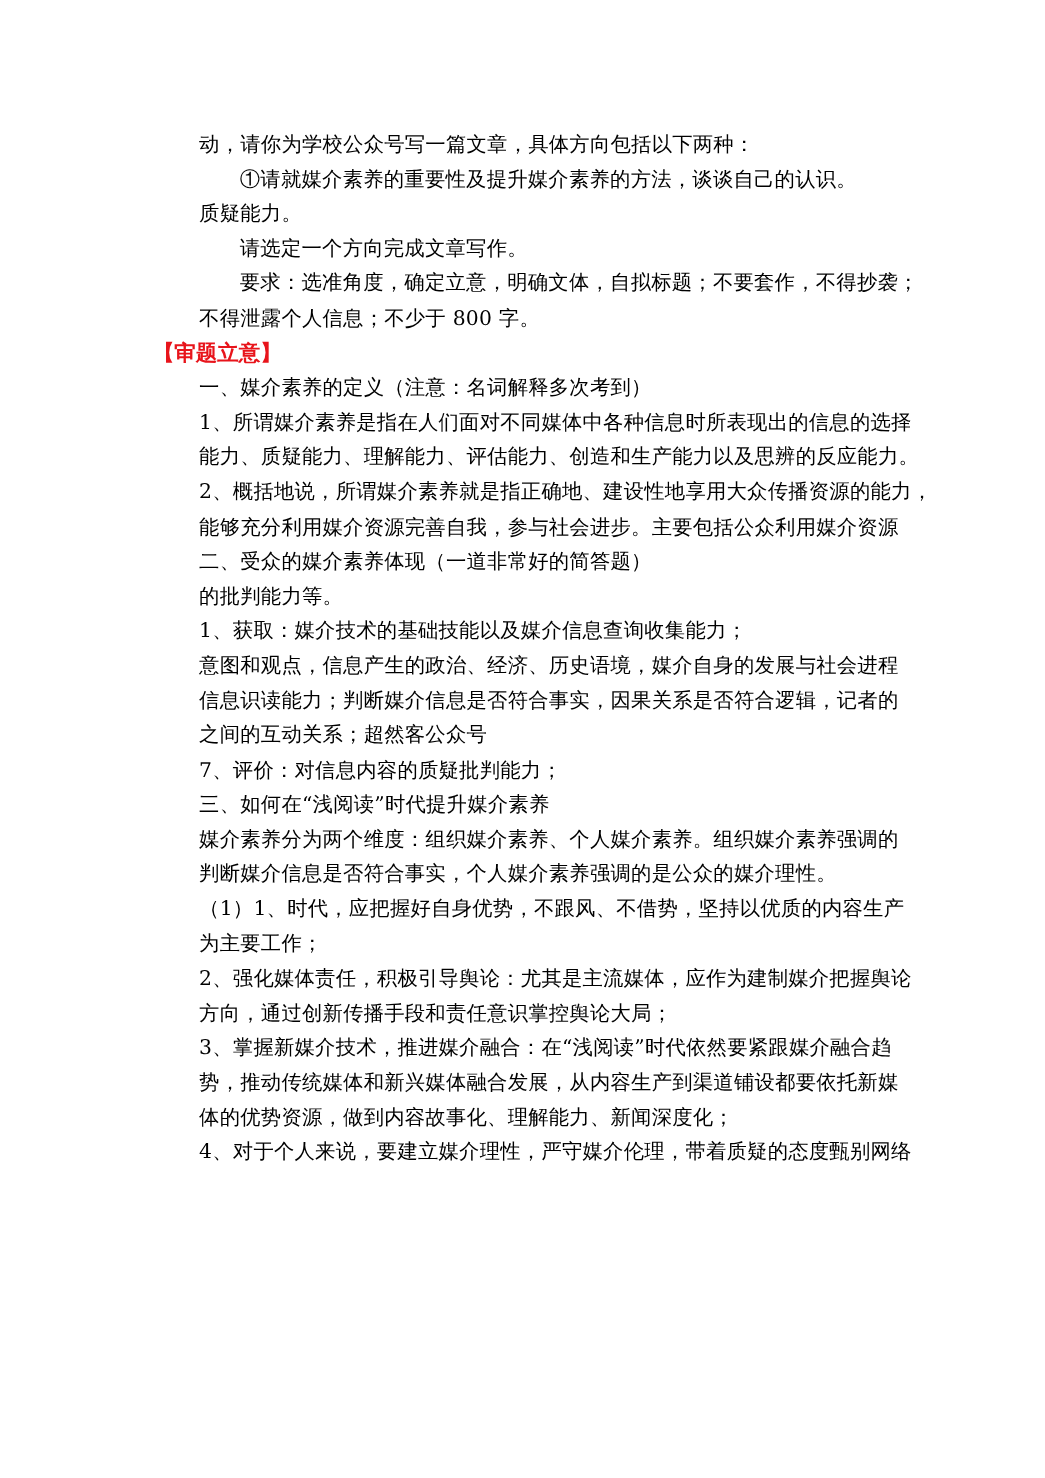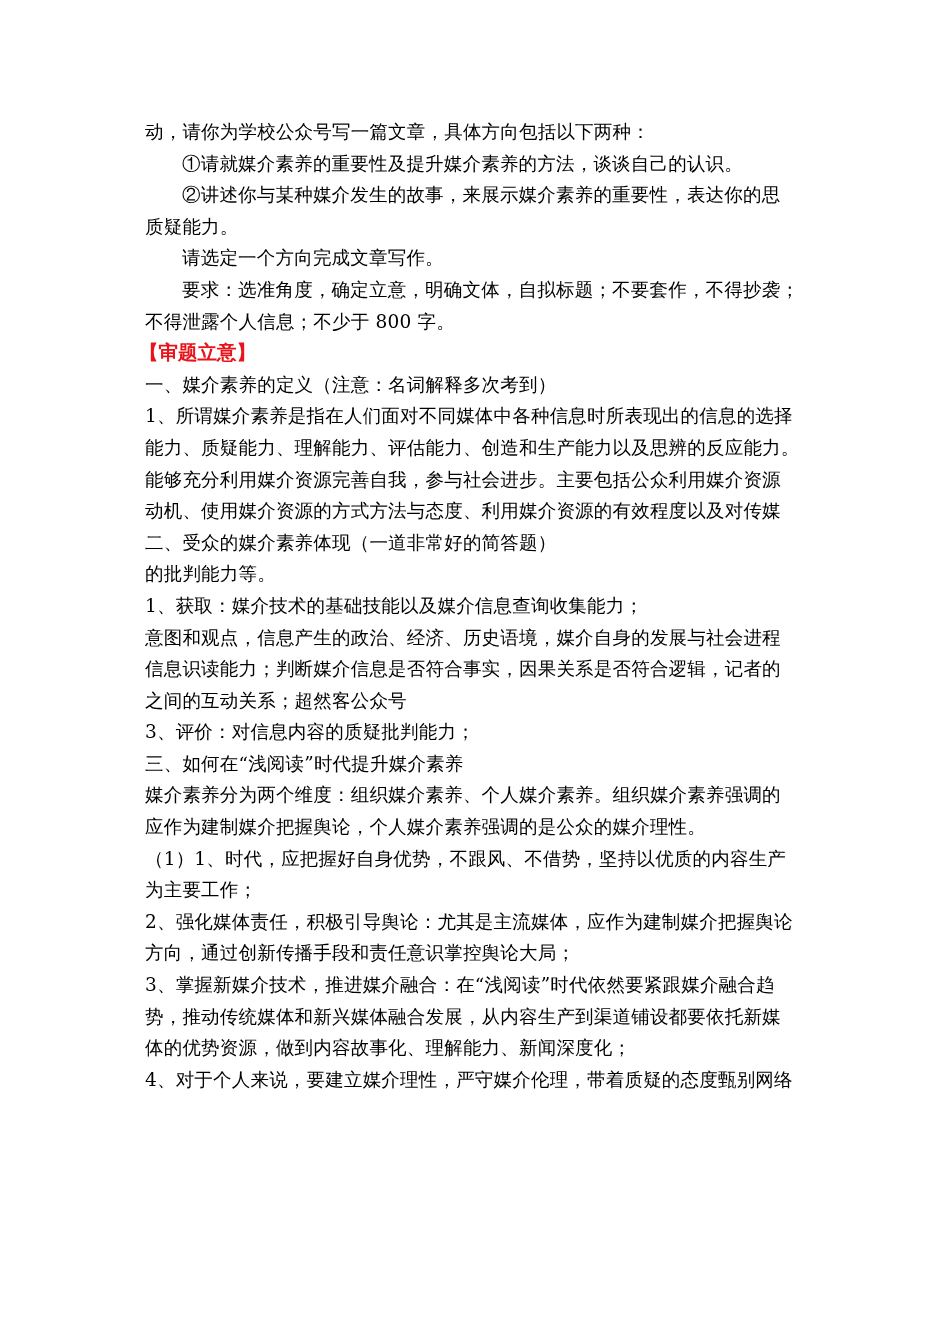--- a/index.html
+++ b/index.html
@@ -20,20 +20,21 @@
       left: 145px;
       top: 116px;
       width: 670px;
     }
     .line {
       font-size: 18.5px;
       line-height: 31.6px;
       height: 31.6px;
       white-space: nowrap;
       letter-spacing: 0.2px;
+      margin-left: 36px;
     }
     .indent {
       padding-left: 37px;
     }
     .heading {
       font-family: Liberation Serif, serif;
       font-weight: bold;
       color: #e8141b;
       font-size: 19.5px;
       line-height: 31.6px;
@@ -43,43 +44,42 @@
     .kaiti {
       font-family: "DejaVu Serif", "Liberation Serif", serif;
     }
   </style>
 </head>
 <body>
 
 <div class="page">
   <div class="line kaiti">动，请你为学校公众号写一篇文章，具体方向包括以下两种：</div>
   <div class="line kaiti indent">①请就媒介素养的重要性及提升媒介素养的方法，谈谈自己的认识。</div>
-  <div class="line kaiti indent">②讲述你与某种媒介发生的故事，来展示媒介素养的重要性，表达你的思</div>
   <div class="line kaiti">质疑能力。</div>
   <div class="line indent">请选定一个方向完成文章写作。</div>
   <div class="line indent">要求：选准角度，确定立意，明确文体，自拟标题；不要套作，不得抄袭；</div>
   <div class="line">不得泄露个人信息；不少于 800 字。</div>
 
   <div class="heading">【审题立意】</div>
 
   <div class="line">一、媒介素养的定义（注意：名词解释多次考到）</div>
   <div class="line">1、所谓媒介素养是指在人们面对不同媒体中各种信息时所表现出的信息的选择</div>
   <div class="line">能力、质疑能力、理解能力、评估能力、创造和生产能力以及思辨的反应能力。</div>
+  <div class="line">2、概括地说，所谓媒介素养就是指正确地、建设性地享用大众传播资源的能力，</div>
   <div class="line">能够充分利用媒介资源完善自我，参与社会进步。主要包括公众利用媒介资源</div>
-  <div class="line">动机、使用媒介资源的方式方法与态度、利用媒介资源的有效程度以及对传媒</div>
   <div class="line">二、受众的媒介素养体现（一道非常好的简答题）</div>
   <div class="line">的批判能力等。</div>
   <div class="line">1、获取：媒介技术的基础技能以及媒介信息查询收集能力；</div>
   <div class="line">意图和观点，信息产生的政治、经济、历史语境，媒介自身的发展与社会进程</div>
   <div class="line">信息识读能力；判断媒介信息是否符合事实，因果关系是否符合逻辑，记者的</div>
   <div class="line">之间的互动关系；超然客公众号</div>
-  <div class="line">3、评价：对信息内容的质疑批判能力；</div>
+  <div class="line">7、评价：对信息内容的质疑批判能力；</div>
   <div class="line">三、如何在“浅阅读”时代提升媒介素养</div>
   <div class="line">媒介素养分为两个维度：组织媒介素养、个人媒介素养。组织媒介素养强调的</div>
-  <div class="line">应作为建制媒介把握舆论，个人媒介素养强调的是公众的媒介理性。</div>
+  <div class="line">判断媒介信息是否符合事实，个人媒介素养强调的是公众的媒介理性。</div>
   <div class="line">（1）1、时代，应把握好自身优势，不跟风、不借势，坚持以优质的内容生产</div>
   <div class="line">为主要工作；</div>
   <div class="line">2、强化媒体责任，积极引导舆论：尤其是主流媒体，应作为建制媒介把握舆论</div>
   <div class="line">方向，通过创新传播手段和责任意识掌控舆论大局；</div>
   <div class="line">3、掌握新媒介技术，推进媒介融合：在“浅阅读”时代依然要紧跟媒介融合趋</div>
   <div class="line">势，推动传统媒体和新兴媒体融合发展，从内容生产到渠道铺设都要依托新媒</div>
   <div class="line">体的优势资源，做到内容故事化、理解能力、新闻深度化；</div>
   <div class="line">4、对于个人来说，要建立媒介理性，严守媒介伦理，带着质疑的态度甄别网络</div>
 </div>
 

